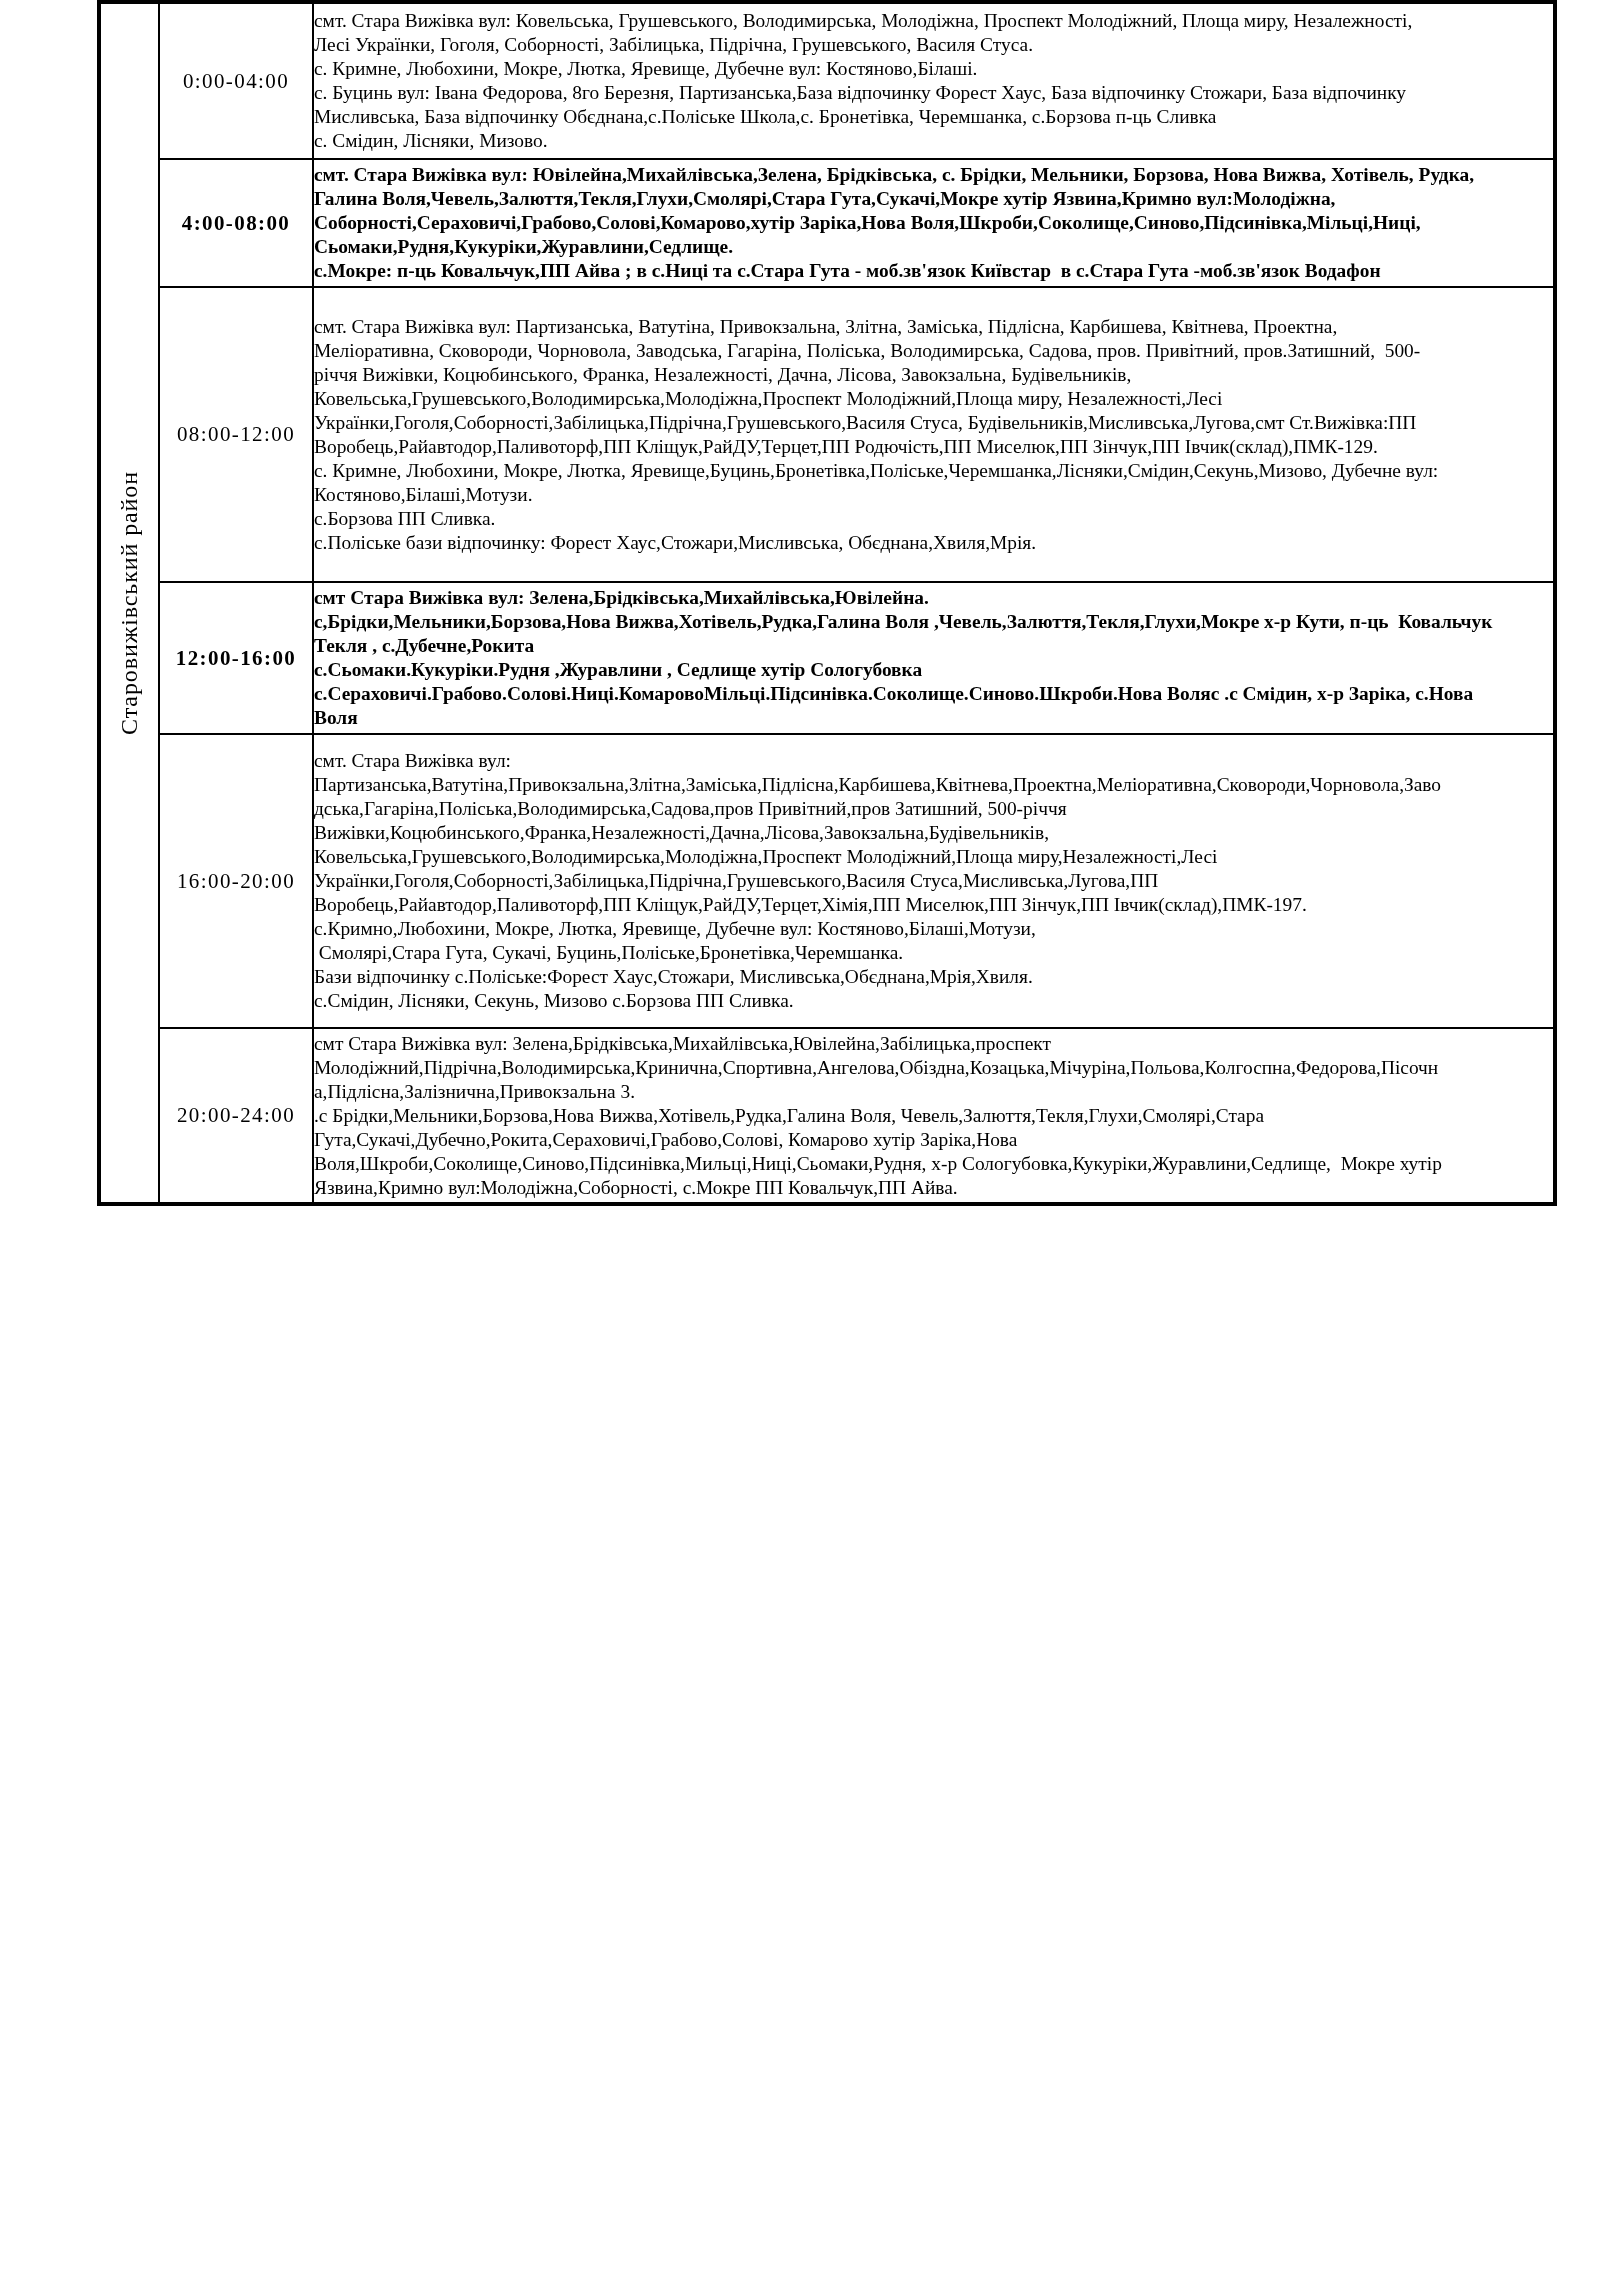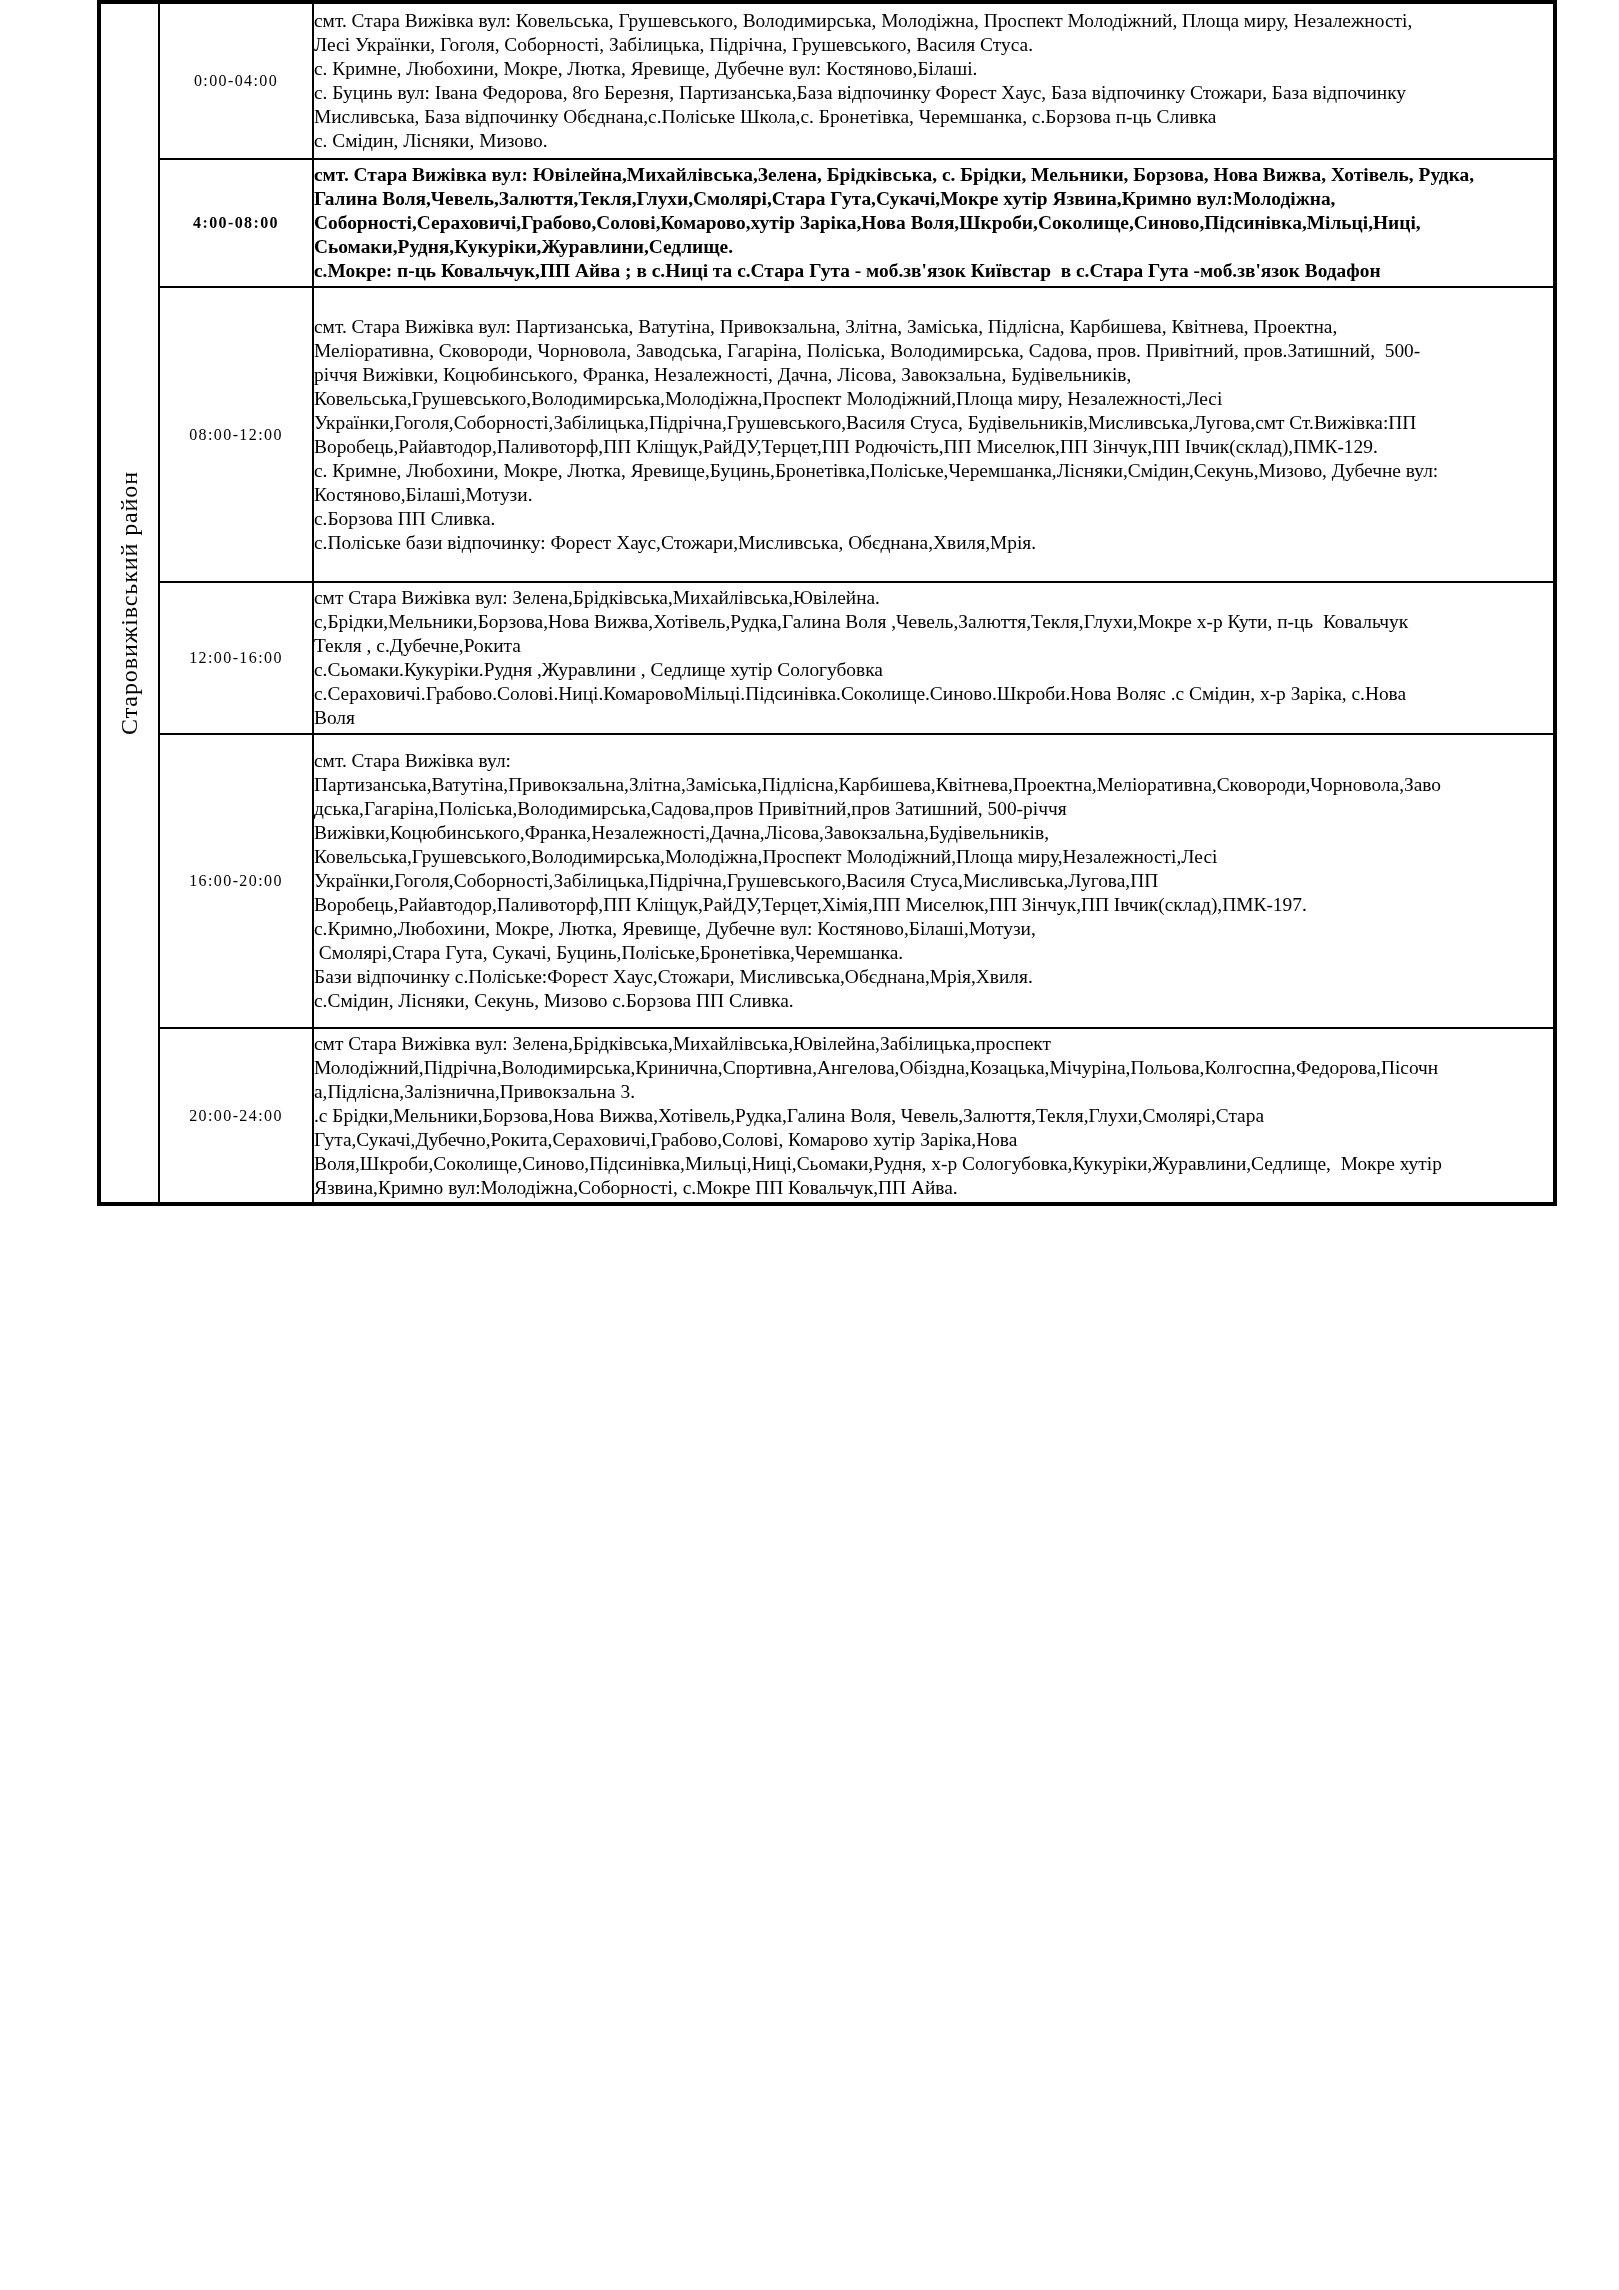--- a/index.html
+++ b/index.html
@@ -34,37 +34,37 @@
     writing-mode:vertical-rl;
     transform:rotate(180deg);
     white-space:nowrap;
     margin:0 auto;
     font-size:24px;
     letter-spacing:0.9px;
   }
   td.time{
     width:152px;
     text-align:center;
-    font-size:16px;
+    font-size:21px;
     letter-spacing:1.4px;
   }
   td.streets{
     padding:3.7px 3.7px 3.7px 3.7px;
     overflow:hidden;
   }
   td.streets .line{
     font-size:19.4px;
     line-height:24px;
     white-space:pre;
   }
   
   tr.r0 td{height:154px;}
   tr.r1 td{height:126px;font-weight:bold;}
   tr.r2 td{height:293px;}
-  tr.r3 td{height:150px;}
+  tr.r3 td{height:150px;font-weight:bold;}
   tr.r4 td{height:292px;}
   tr.r5 td{height:173px;}
 </style>
 </head>
 <body>
 
 <div class="sheet">
   <table class="schedule">
     <tbody>
         <tr class="r0">

